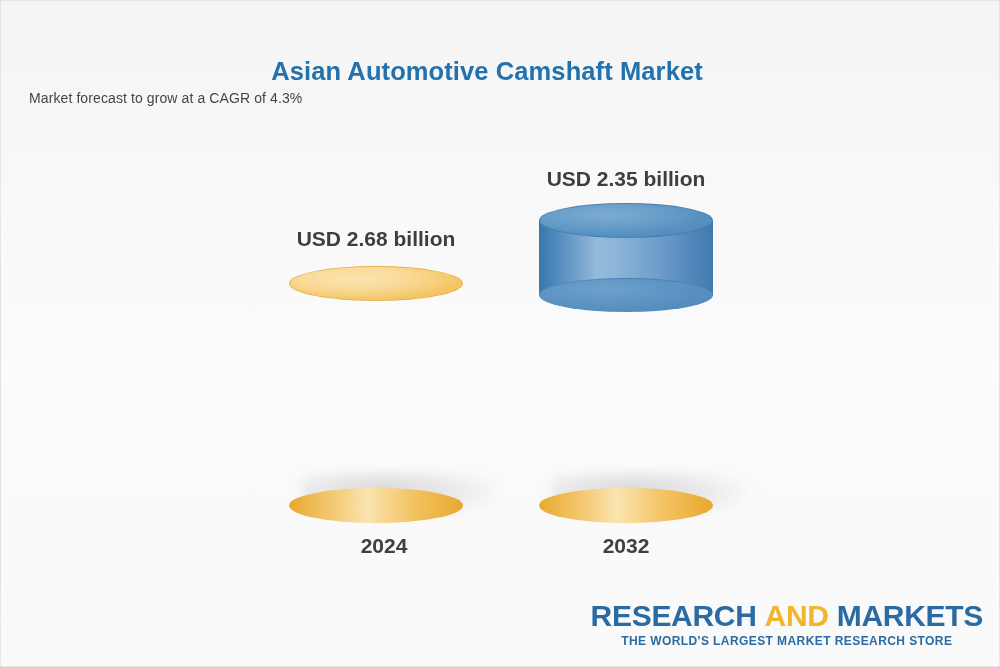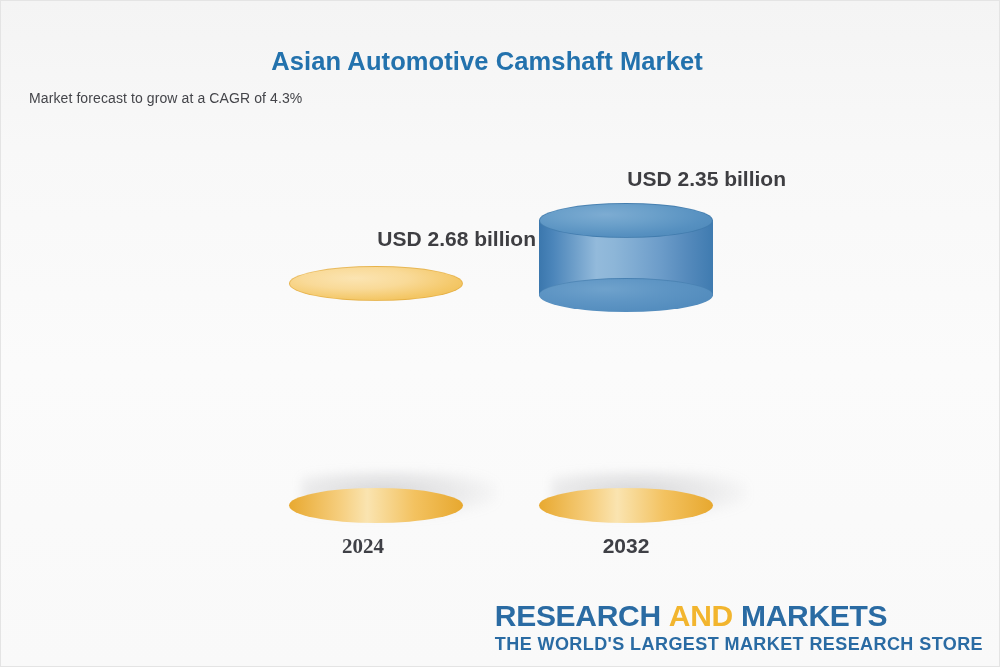--- a/index.html
+++ b/index.html
@@ -21,21 +21,21 @@
     box-sizing: border-box;
     background: linear-gradient(180deg, #f4f4f4 0%, #f8f8f8 22%, #fbfbfb 55%, #f9f9f9 100%);
     border: 1px solid #e4e4e4;
     overflow: hidden;
   }
 
   
   #chart-title {
     position: absolute;
     left: 0;
-    top: 46px;
+    top: 56px;
     width: 972px;
     text-align: center;
     font-size: 25.5px;
     font-weight: bold;
     color: #2372ad;
     letter-spacing: 0.1px;
   }
   #chart-subtitle {
     position: absolute;
     left: 0;
@@ -58,21 +58,21 @@
     height: 600px;
   }
 
   .bar-group {
     position: absolute;
   }
 
   .value-label {
     position: absolute;
     width: 320px;
-    text-align: right;
+    text-align: center;
     font-size: 21px;
     font-weight: bold;
     color: #3e3e42;
     white-space: nowrap;
   }
 
   .cat-label {
     position: absolute;
     width: 320px;
     text-align: center;
@@ -173,33 +173,33 @@
     top: 620px;
     font-size: 17px;
     color: #8a8a90;
     letter-spacing: 0.1px;
   }
 
   #logo {
     position: absolute;
     right: 16px;
     top: 600px;
-    text-align: left;
+    text-align: center;
   }
   #logo-main {
     font-size: 30px;
     font-weight: bold;
     letter-spacing: -0.3px;
     line-height: 1.02;
     white-space: nowrap;
   }
   #logo-main .w1, #logo-main .w3 { color: #2a6ba3; }
   #logo-main .w2 { color: #f2b52e; }
   #logo-tag {
-    font-size: 18px;
+    font-size: 12px;
     font-weight: bold;
     color: #2a6ba3;
     letter-spacing: 0.42px;
     margin-top: 2px;
     white-space: nowrap;
   }
 </style>
 </head>
 <body>
 
@@ -221,21 +221,21 @@
 
         <div class="cyl-base base-amber" style="left:288px; top:487px; width:174px; height:35px;"></div>
 
         <div class="cyl-body" style="left:288px; top:282px; width:174px; height:223px;">
           <div class="cyl-seg seg-amber" style="top:0; height:223px;"></div>
         </div>
 
         <div class="cyl-cap cap-amber" style="left:288px; top:265px; width:174px; height:35px;"></div>
       </div>
 
-      <div class="cat-label" style="left:202px; top:533px;font-family:Liberation Serif, serif;">2024</div>
+      <div class="cat-label" style="left:223px; top:533px;">2024</div>
     </div>
 
     <div class="bar-group">
 
       <div class="value-label" style="left:465px; top:166px;">USD 2.35 billion</div>
 
       <div class="cylinder">
 
         <div class="cyl-shadow" style="left:550px; top:470px; width:196px; height:48px;"></div>
 

